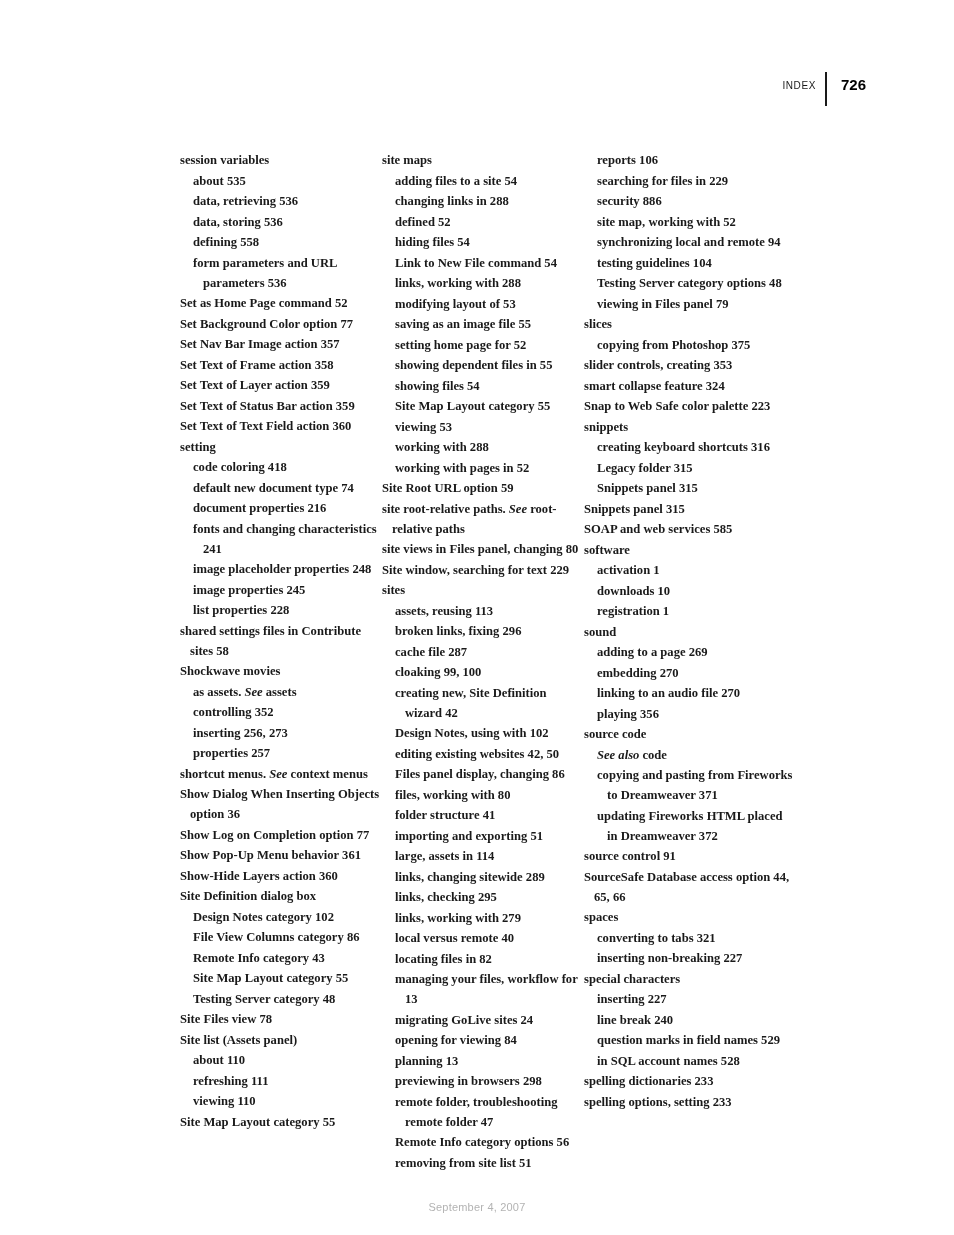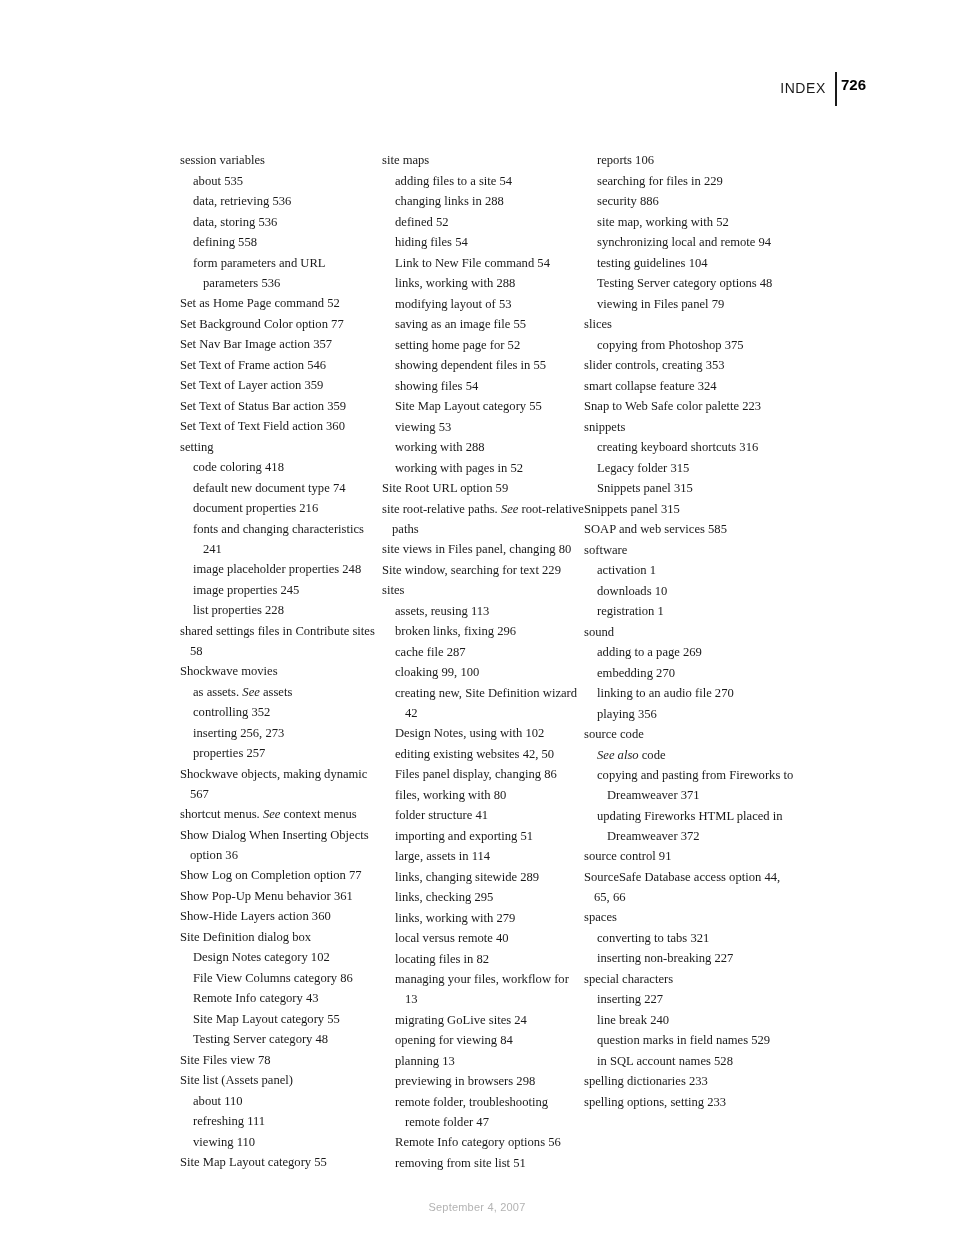--- a/index.html
+++ b/index.html
@@ -20,50 +20,51 @@
   .page-header {
     position: absolute;
     top: 72px;
     right: 88px;
     display: flex;
     align-items: stretch;
     height: 34px;
   }
   .header-label {
     font-family: "Liberation Sans", "DejaVu Sans", sans-serif;
-    font-size: 14px;
+    font-size: 10px;
     letter-spacing: 0.6px;
     color: #1a1a1a;
     align-self: flex-start;
     padding-top: 8px;
     padding-right: 9px;
   }
   .header-rule {
     width: 2px;
     background: #1a1a1a;
     height: 34px;
   }
   .header-pageno {
     font-family: "Liberation Sans", "DejaVu Sans", sans-serif;
     font-size: 15px;
     font-weight: bold;
     color: #000;
     align-self: flex-start;
     padding-top: 4px;
-    padding-left: 4px;
+    padding-left: 14px;
   }
 
   
   .index-body {
     position: absolute;
     top: 150px;
     left: 180px;
     width: 700px;
     display: flex;
     gap: 0;
+    font-weight: bold;
   }
   .index-column {
     width: 202px;
     flex: 0 0 202px;
   }
   .index-column:last-child {
     width: 210px;
     flex: 0 0 210px;
   }
 
@@ -105,39 +106,38 @@
   <div class="index-column">
       <p class="entry lvl0">session variables</p>
       <p class="entry lvl1">about 535</p>
       <p class="entry lvl1">data, retrieving 536</p>
       <p class="entry lvl1">data, storing 536</p>
       <p class="entry lvl1">defining 558</p>
       <p class="entry lvl1">form parameters and URL parameters 536</p>
       <p class="entry lvl0">Set as Home Page command 52</p>
       <p class="entry lvl0">Set Background Color option 77</p>
       <p class="entry lvl0">Set Nav Bar Image action 357</p>
-      <p class="entry lvl0">Set Text of Frame action 546</p>
+      <p class="entry lvl0">Set Text of Frame action 358</p>
       <p class="entry lvl0">Set Text of Layer action 359</p>
       <p class="entry lvl0">Set Text of Status Bar action 359</p>
       <p class="entry lvl0">Set Text of Text Field action 360</p>
       <p class="entry lvl0">setting</p>
       <p class="entry lvl1">code coloring 418</p>
       <p class="entry lvl1">default new document type 74</p>
       <p class="entry lvl1">document properties 216</p>
       <p class="entry lvl1">fonts and changing characteristics 241</p>
       <p class="entry lvl1">image placeholder properties 248</p>
       <p class="entry lvl1">image properties 245</p>
       <p class="entry lvl1">list properties 228</p>
       <p class="entry lvl0">shared settings files in Contribute sites 58</p>
       <p class="entry lvl0">Shockwave movies</p>
       <p class="entry lvl1">as assets. <i>See</i> assets</p>
       <p class="entry lvl1">controlling 352</p>
       <p class="entry lvl1">inserting 256, 273</p>
       <p class="entry lvl1">properties 257</p>
-      <p class="entry lvl0">Shockwave objects, making dynamic 567</p>
       <p class="entry lvl0">shortcut menus. <i>See</i> context menus</p>
       <p class="entry lvl0">Show Dialog When Inserting Objects option 36</p>
       <p class="entry lvl0">Show Log on Completion option 77</p>
       <p class="entry lvl0">Show Pop-Up Menu behavior 361</p>
       <p class="entry lvl0">Show-Hide Layers action 360</p>
       <p class="entry lvl0">Site Definition dialog box</p>
       <p class="entry lvl1">Design Notes category 102</p>
       <p class="entry lvl1">File View Columns category 86</p>
       <p class="entry lvl1">Remote Info category 43</p>
       <p class="entry lvl1">Site Map Layout category 55</p>

